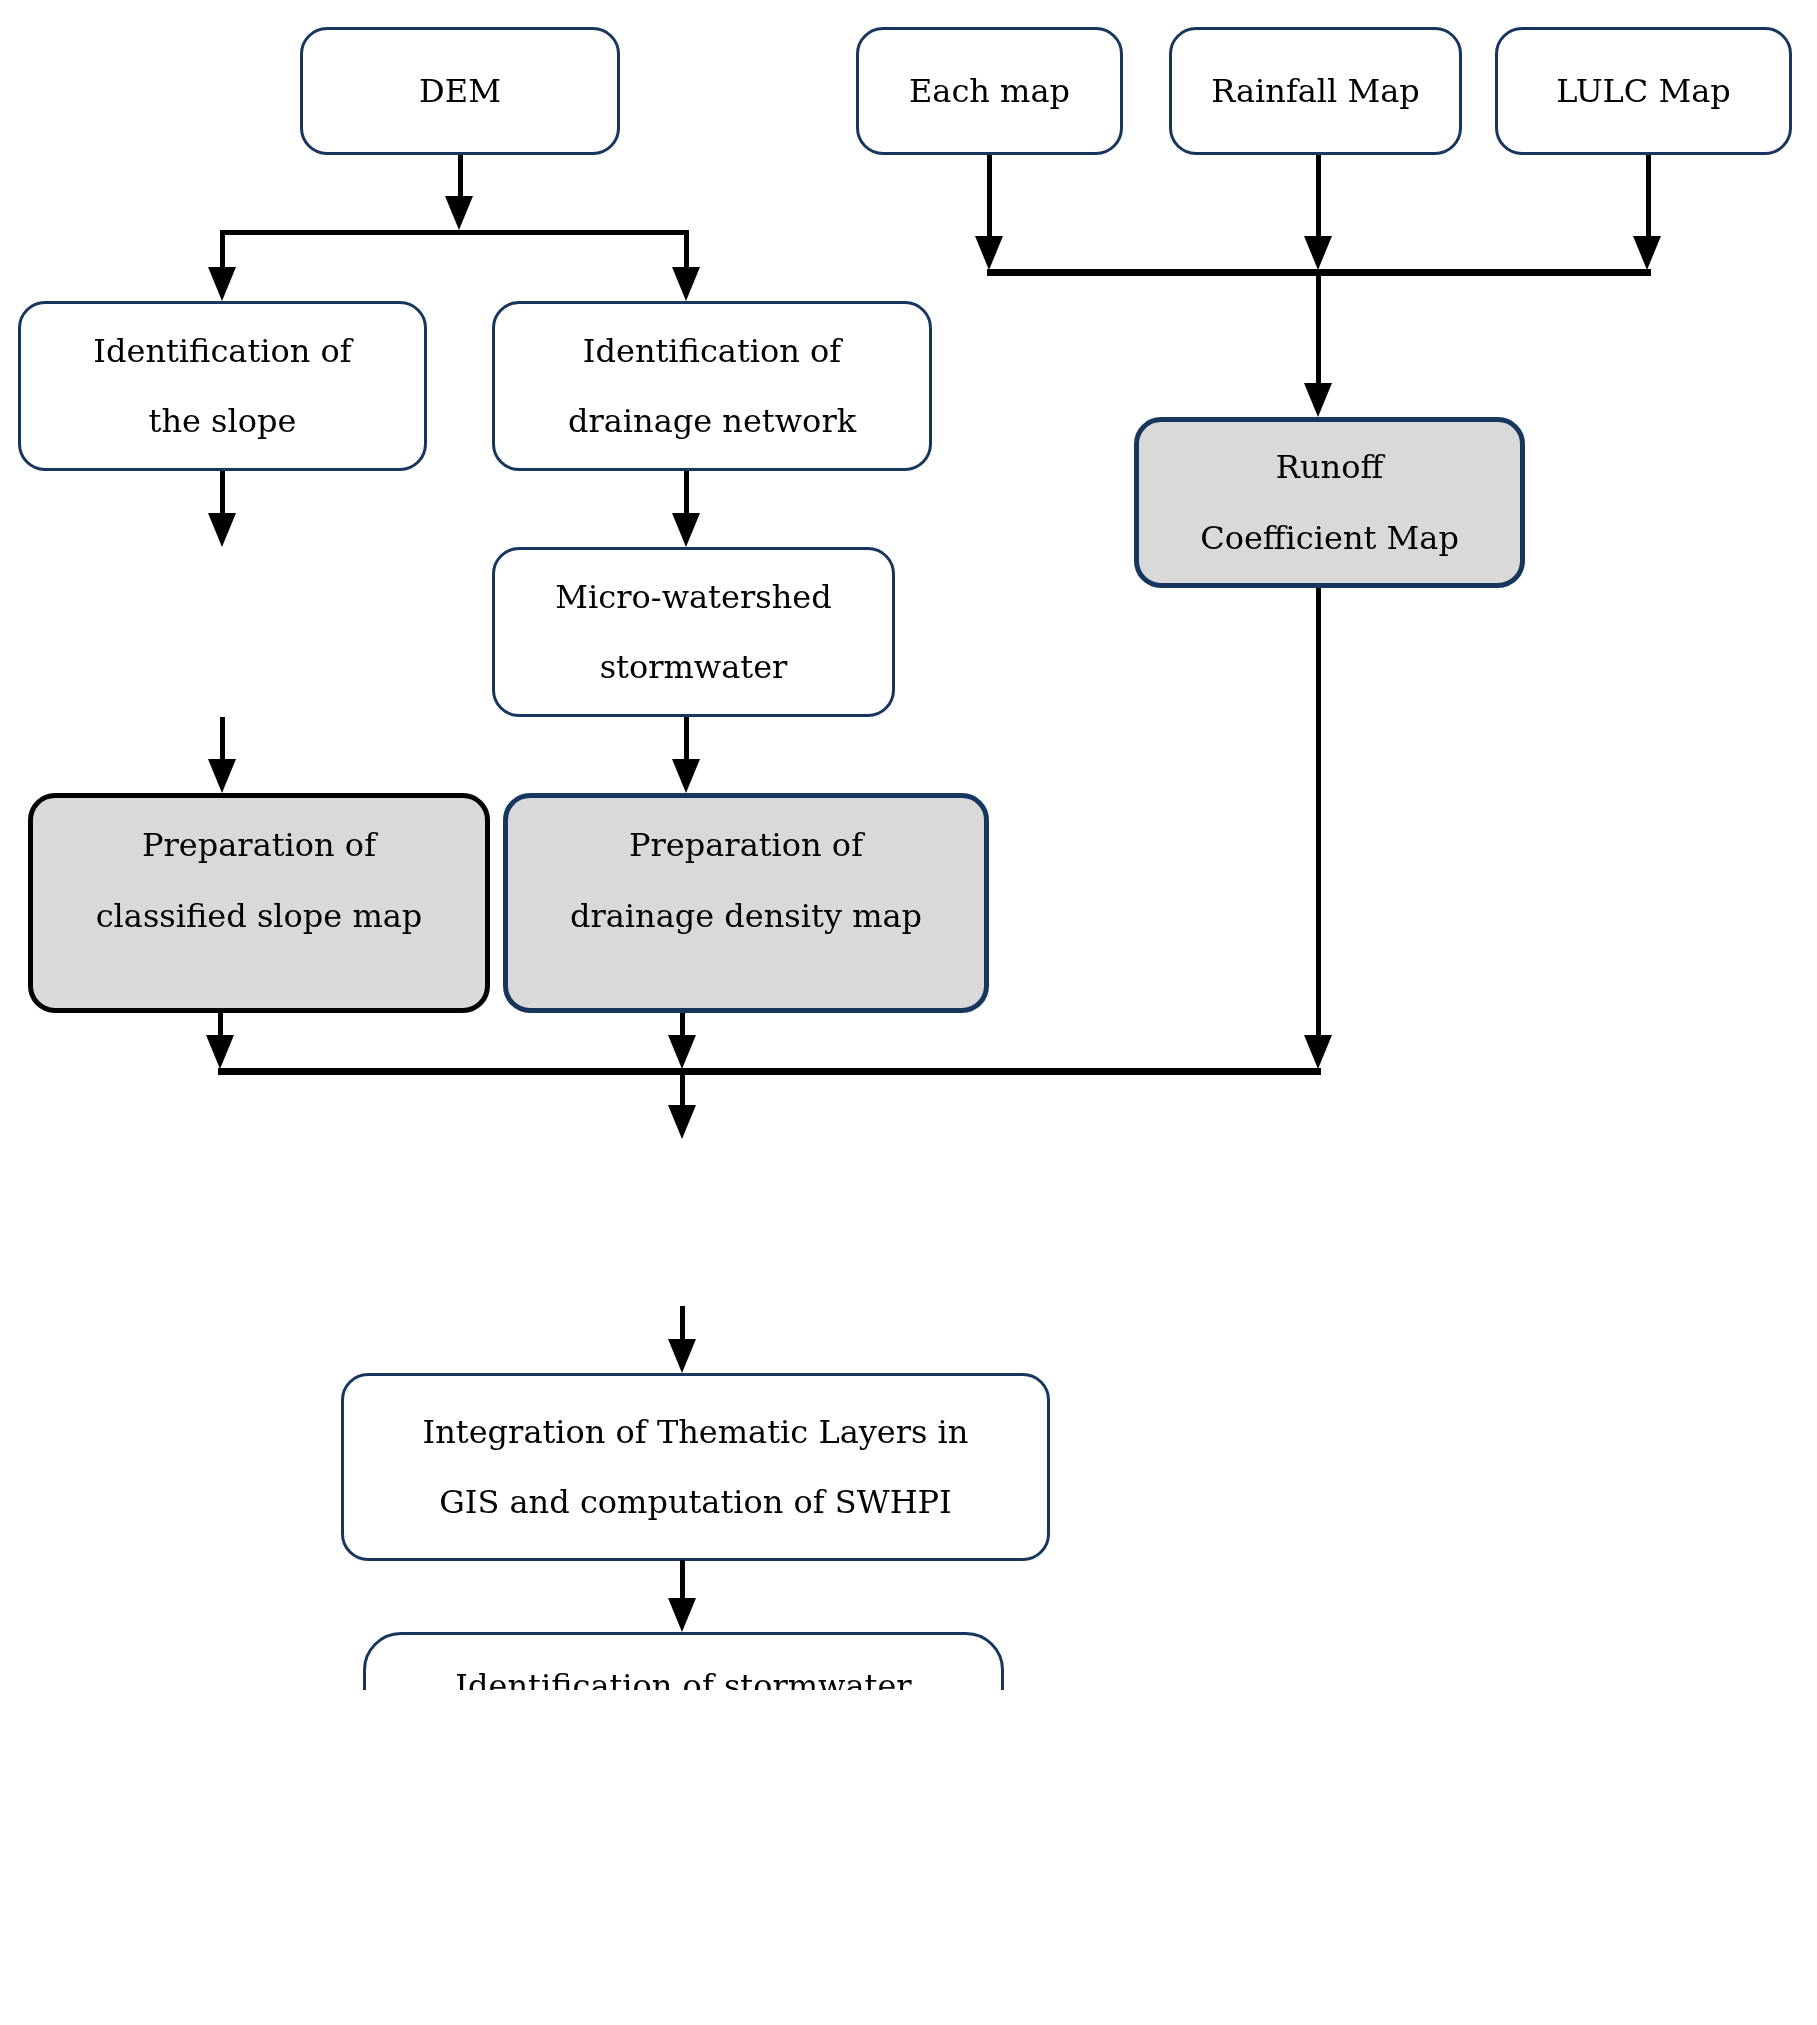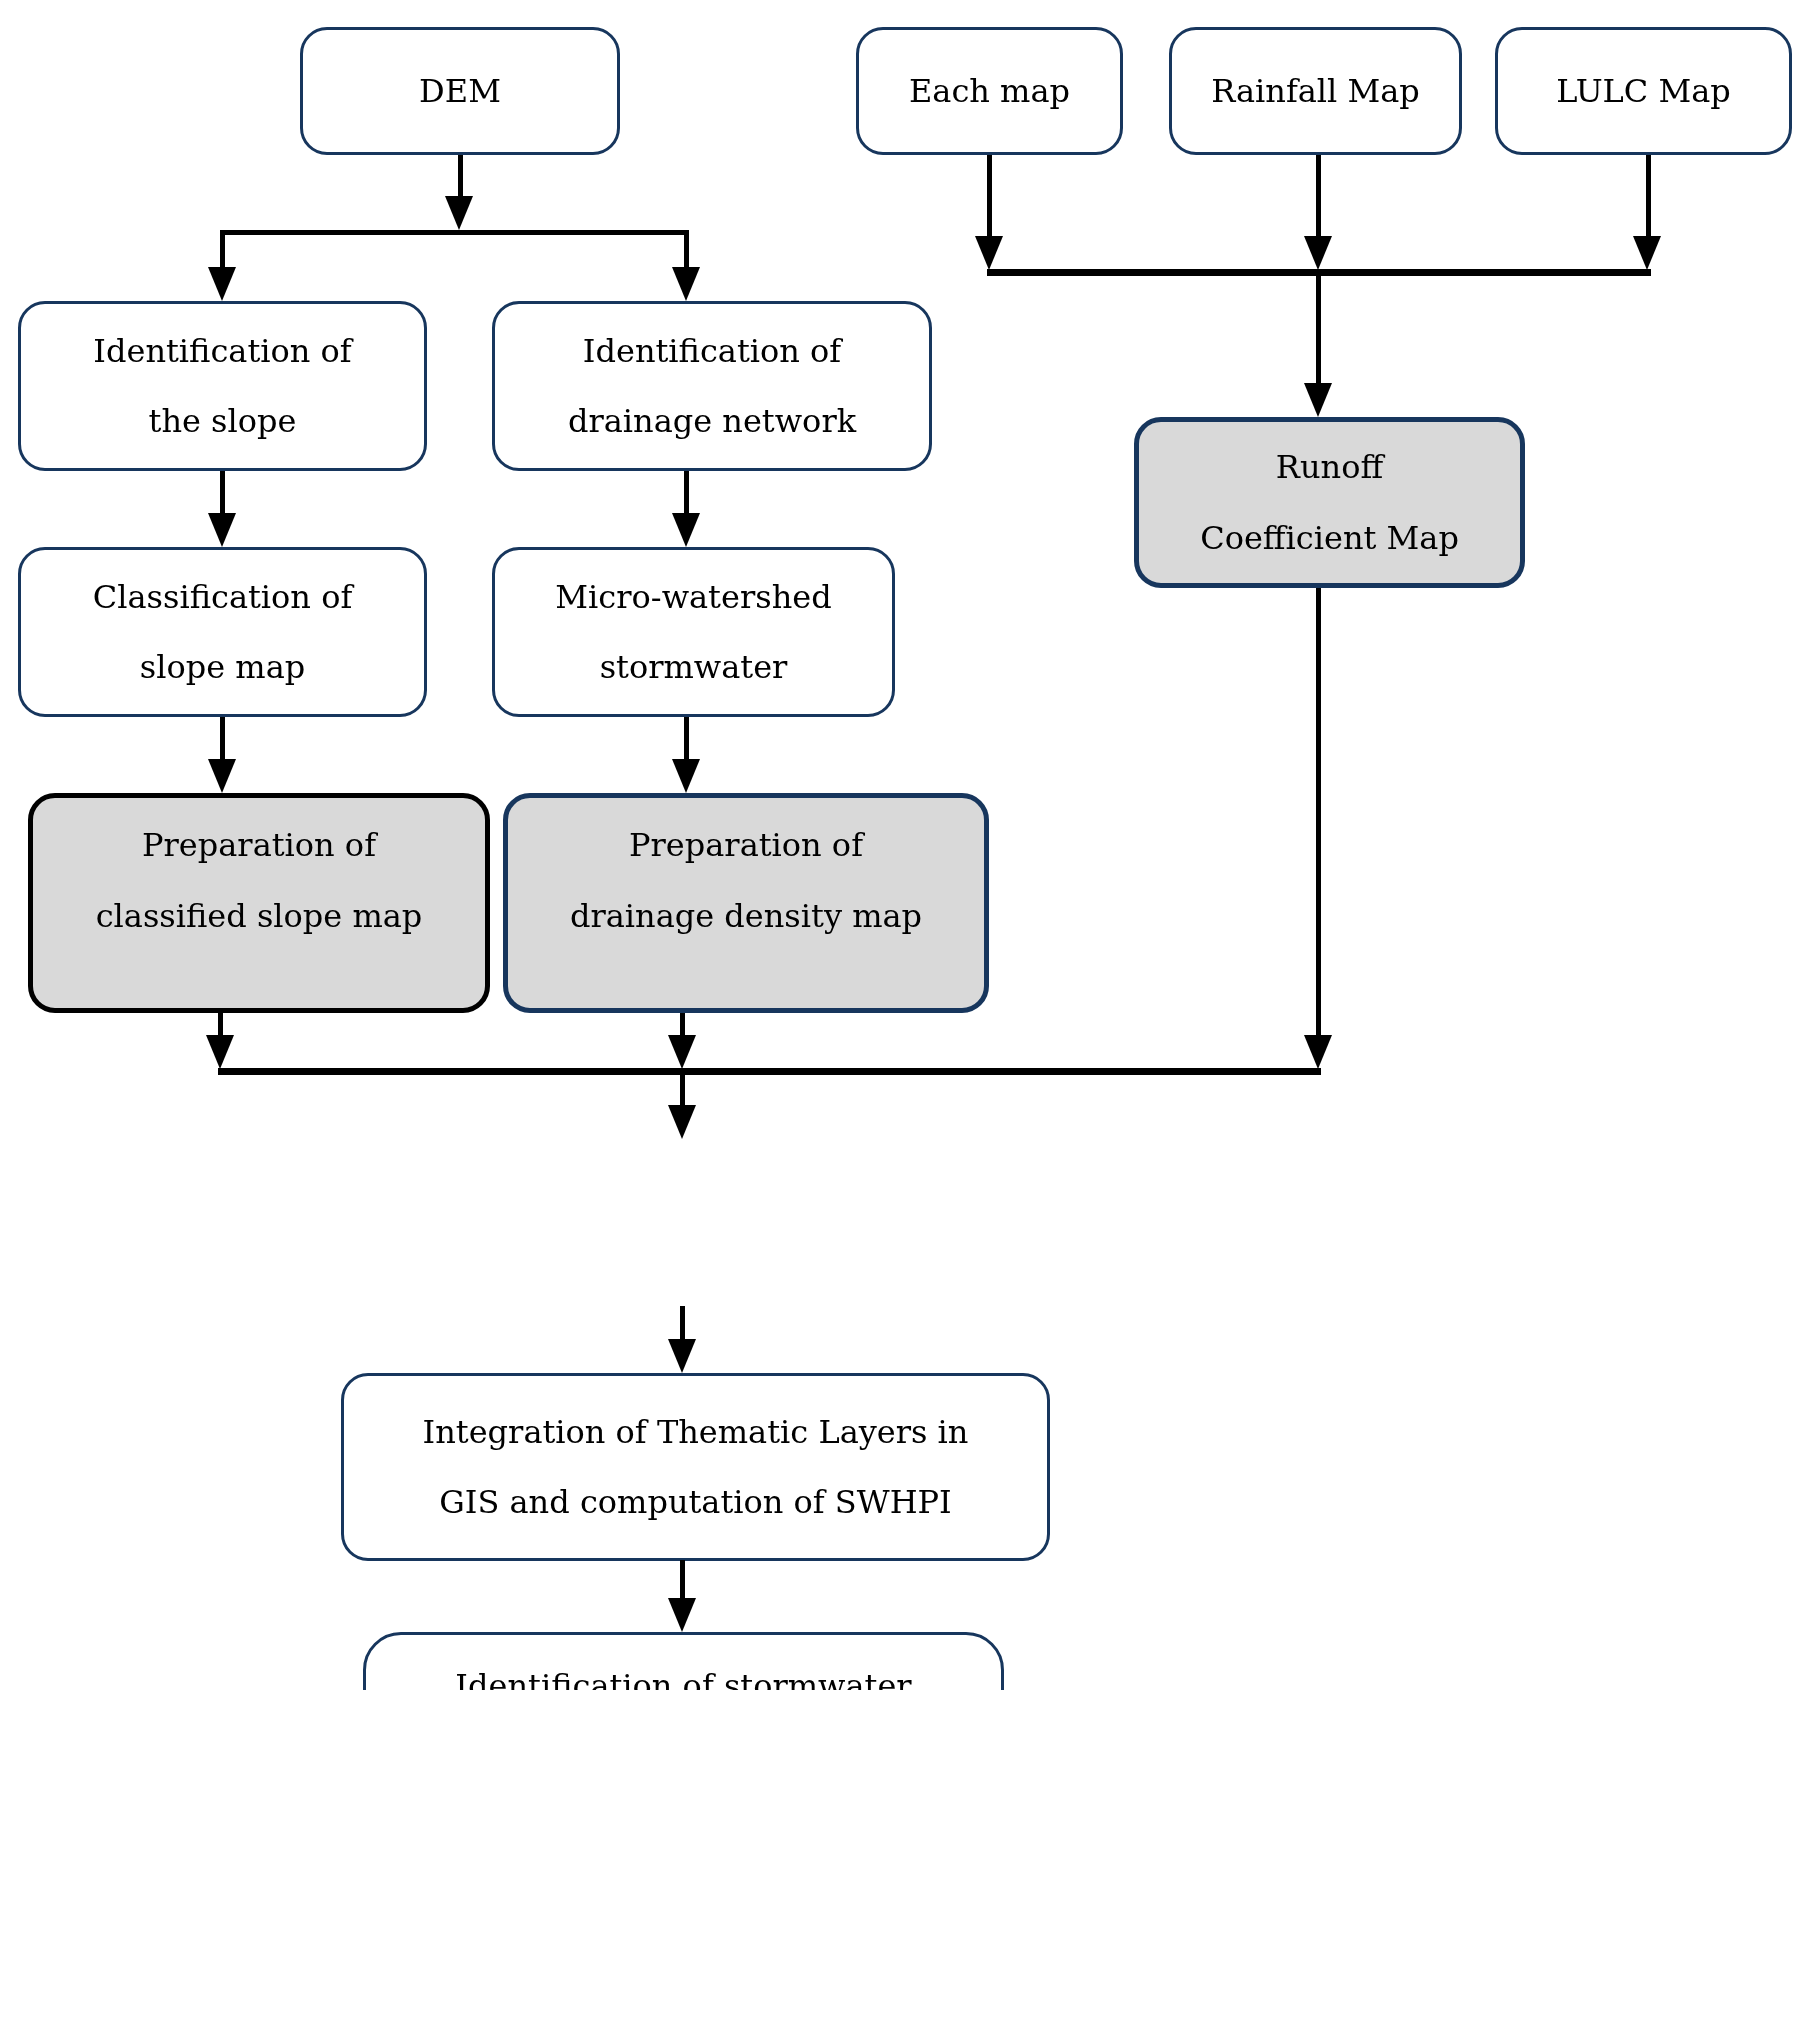--- a/index.html
+++ b/index.html
@@ -91,24 +91,20 @@
   <div class="node" style="left:18px;top:301px;width:409px;height:170px">
     <span class="node-label">Identification of
 the slope</span>
   </div>
 
   <div class="node" style="left:492px;top:301px;width:440px;height:170px">
     <span class="node-label">Identification of
 drainage network</span>
   </div>
 
-  <div class="node" style="left:18px;top:547px;width:409px;height:170px">
-    <span class="node-label">Classification of
-slope map</span>
-  </div>
 
   <div class="node" style="left:492px;top:547px;width:403px;height:170px">
     <span class="node-label">Micro-watershed
 stormwater</span>
   </div>
 
   <div class="node gray black-border low-text" style="left:17px;top:793px;width:462px;height:220px">
     <span class="node-label">Preparation of
 classified slope map</span>
   </div>

